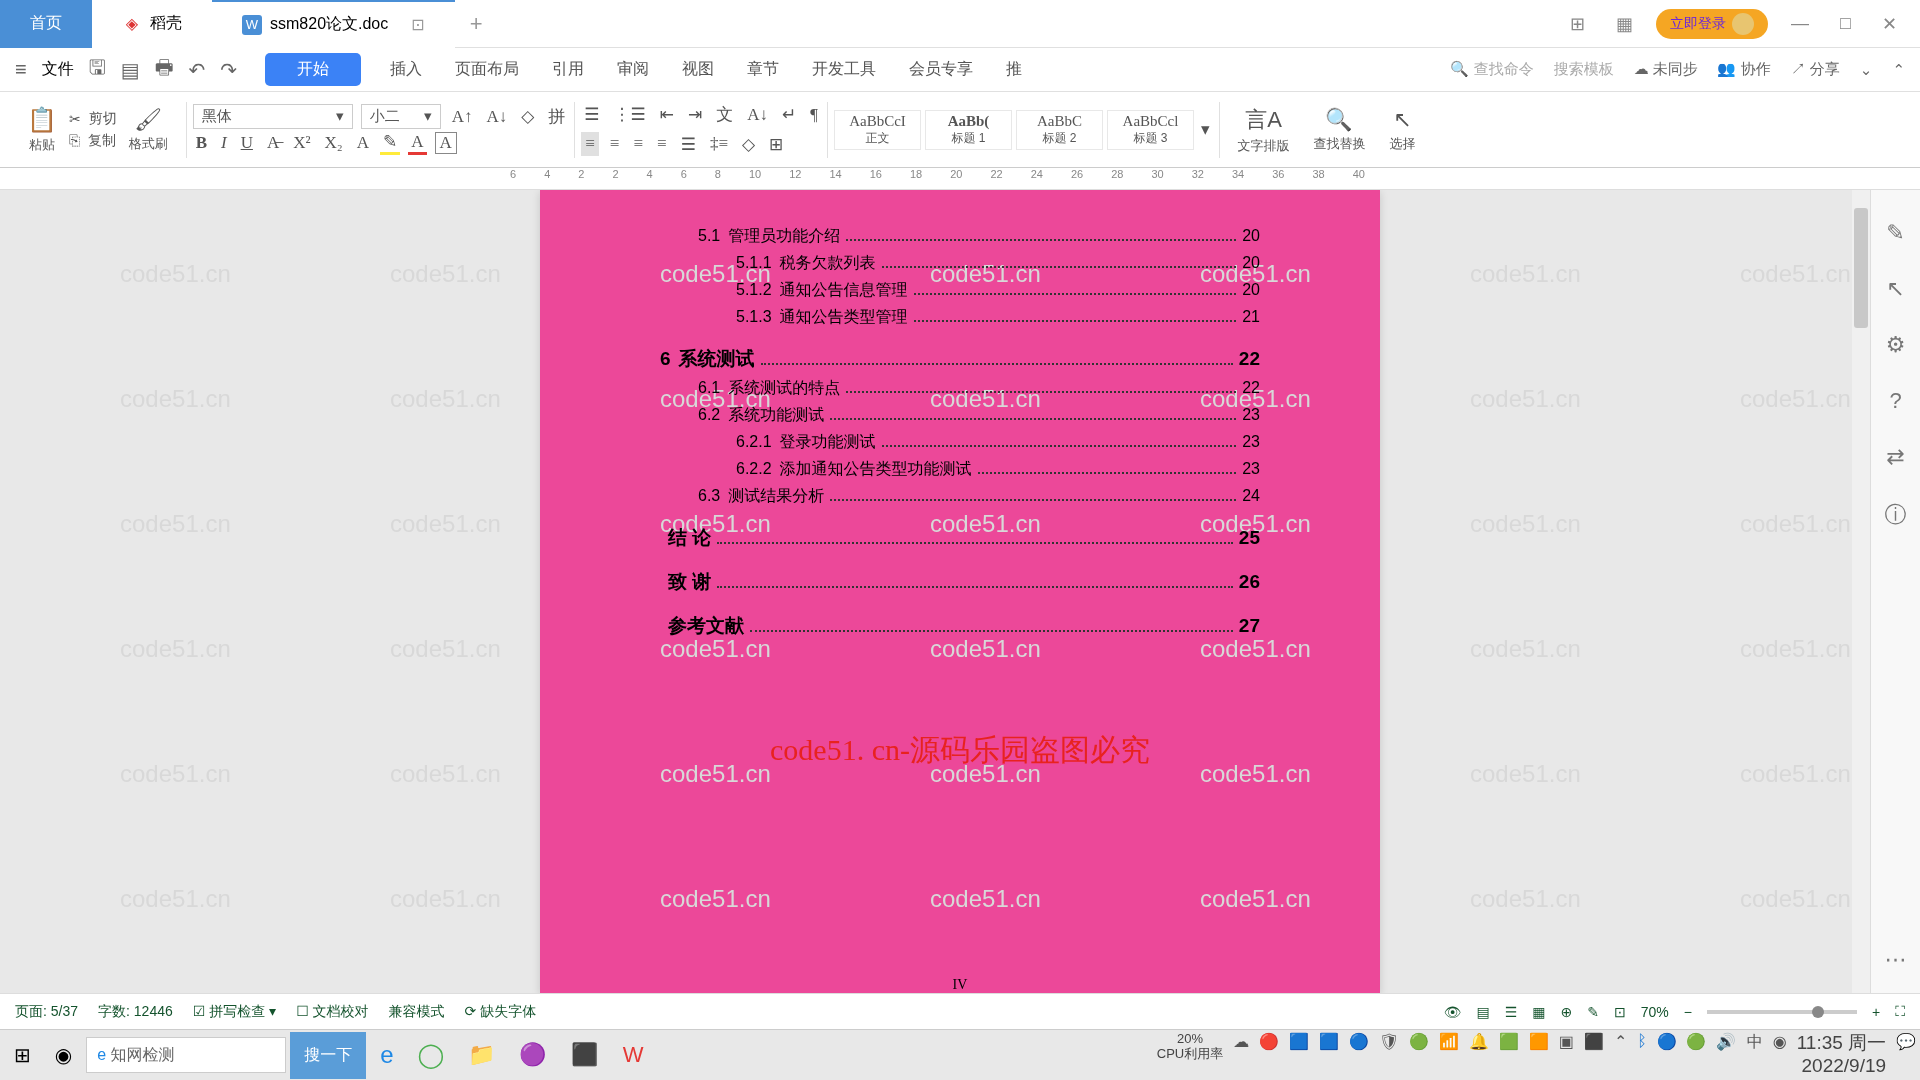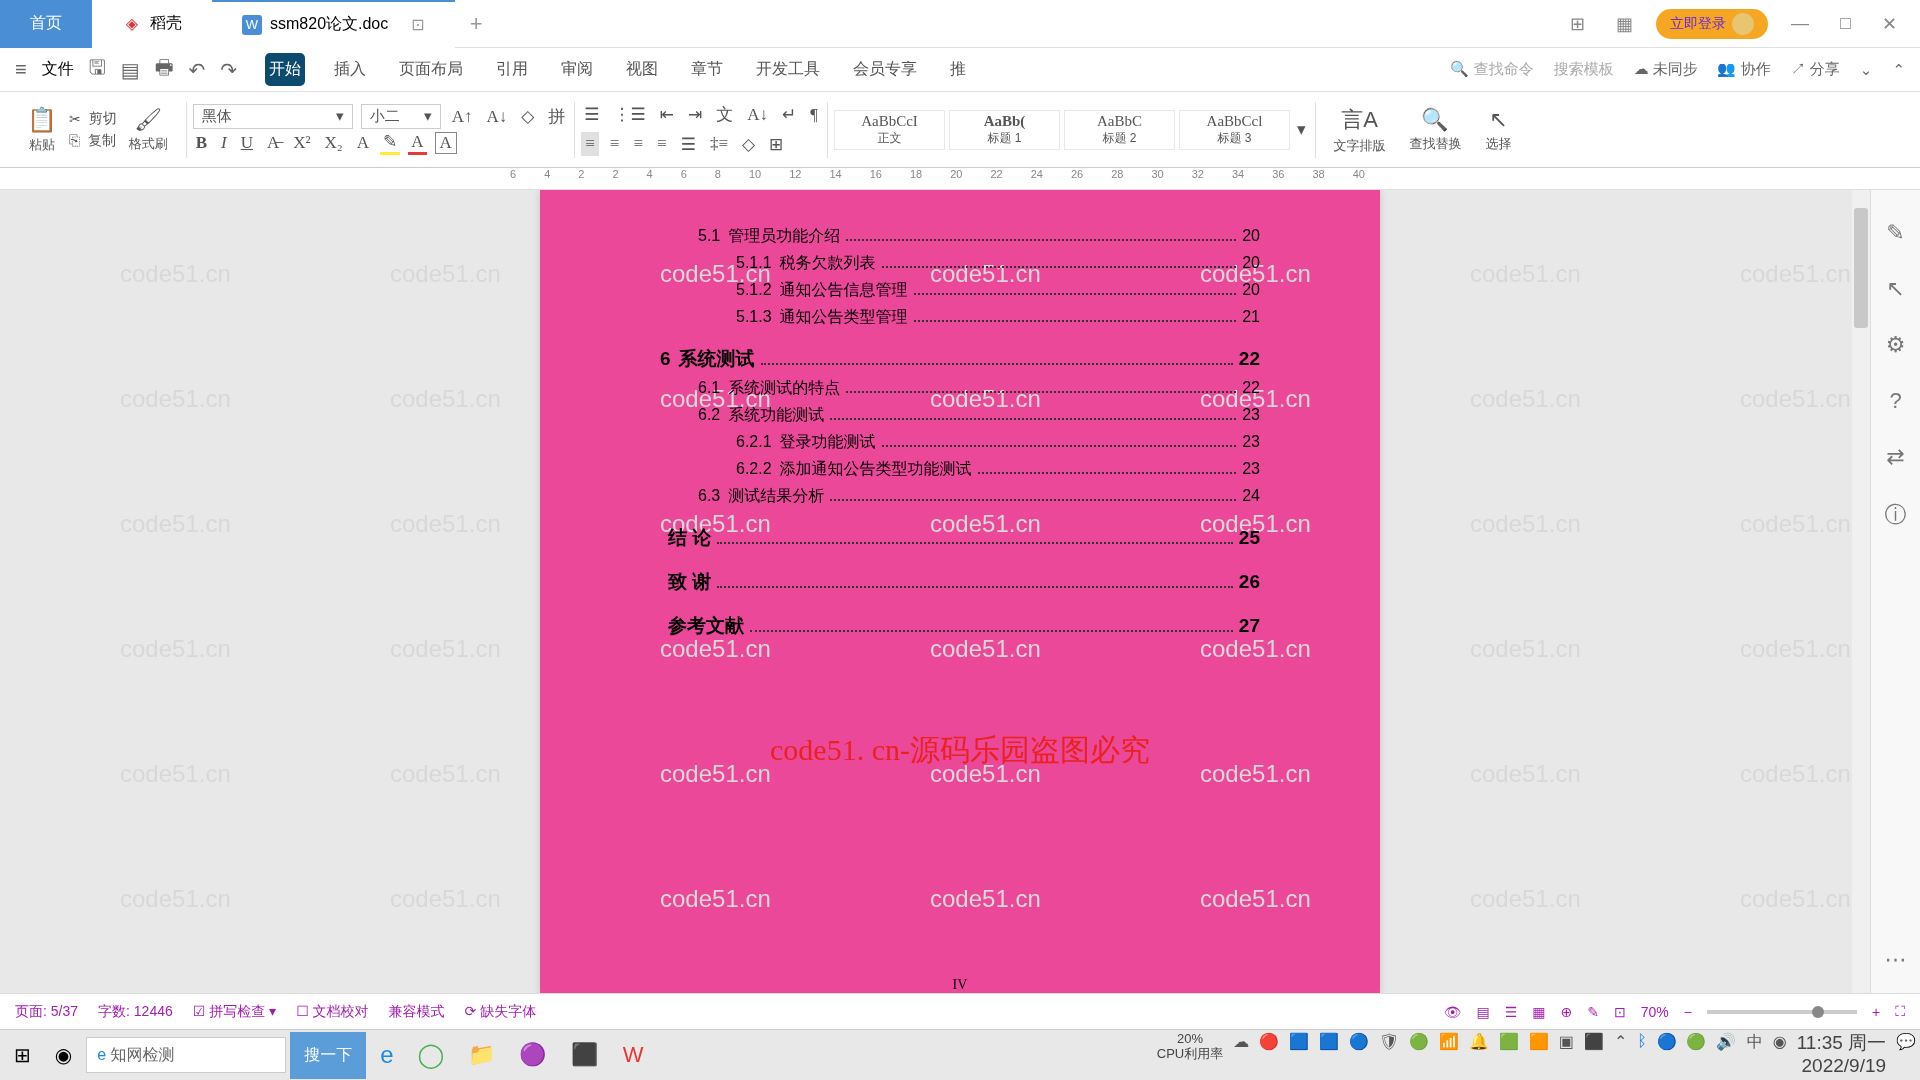--- a/index.html
+++ b/index.html
@@ -18,33 +18,33 @@
 .login-btn { background: #f5a623; color: #6d28d9; padding: 4px 14px; border-radius: 16px; display: flex; align-items: center; gap: 6px; font-size: 14px; }
 .avatar-circle { width: 22px; height: 22px; border-radius: 50%; background: #e8c570; }
 .window-btn { color: #888; font-size: 18px; padding: 0 8px; }
 
 
 .menu-bar { height: 44px; background: #fff; display: flex; align-items: center; padding: 0 15px; gap: 8px; border-bottom: 1px solid #e0e0e0; }
 .menu-left { display: flex; align-items: center; gap: 15px; }
 .menu-icon { color: #666; font-size: 20px; }
 .menu-tabs { display: flex; gap: 25px; margin-left: 20px; }
 .menu-tab { font-size: 16px; color: #555; padding: 6px 4px; }
-.menu-tab.active { background: #0c4a6e; color: #fff; padding: 6px 4px; border-radius: 5px; }
+.menu-tab.active { background: #3b82f6; color: #fff; padding: 6px 32px; border-radius: 5px; }
 .menu-right { margin-left: auto; display: flex; align-items: center; gap: 20px; font-size: 15px; color: #666; }
 .search-box { color: #aaa; }
 
 
 .toolbar { height: 76px; background: #fff; display: flex; align-items: center; padding: 0 15px; border-bottom: 1px solid #ccc; }
 .tool-group { display: flex; flex-direction: column; align-items: center; padding: 0 12px; gap: 2px; font-size: 13px; color: #555; }
 .tool-sub { display: flex; flex-direction: column; gap: 4px; }
 .tool-row { display: flex; align-items: center; gap: 8px; font-size: 14px; color: #555; }
 .font-select { border: 1px solid #ccc; padding: 2px 8px; font-size: 15px; width: 160px; display: flex; justify-content: space-between; }
 .size-select { border: 1px solid #ccc; padding: 2px 8px; font-size: 15px; width: 80px; display: flex; justify-content: space-between; }
 .fmt-btn { font-size: 17px; color: #555; padding: 0 3px; font-family: "Times New Roman", serif; }
-.style-box { border: 1px solid #e8e8e8; padding: 2px 6px; text-align: center; font-size: 12px; width: 111px; }
+.style-box { border: 1px solid #e8e8e8; padding: 2px 6px; text-align: center; font-size: 12px; width: 87px; }
 .style-preview { font-family: "Times New Roman", serif; font-size: 15px; }
 .divider { width: 1px; height: 56px; background: #e0e0e0; margin: 0 6px; }
 
 
 .ruler { height: 22px; background: #fff; border-bottom: 1px solid #ddd; position: relative; font-size: 11px; color: #888; }
 .ruler-marks { position: absolute; left: 510px; display: flex; gap: 28px; }
 
 
 .doc-area { height: 803px; background: #e8e8e8; display: flex; justify-content: center; overflow: hidden; position: relative; }
 .page { width: 840px; background: #ec4899; padding: 30px 120px 80px 120px; box-shadow: 0 2px 8px rgba(0,0,0,0.15); position: relative; }
@@ -59,21 +59,21 @@
 .red-text { position: absolute; color: #e8221f; font-size: 30px; font-weight: 500; font-family: SimSun, serif; left: 50%; transform: translateX(-50%); top: 540px; z-index: 5; }
 .page-num-footer { position: absolute; bottom: 0; left: 50%; transform: translateX(-50%); font-family: "Times New Roman", serif; font-size: 14px; }
 
 
 .right-sidebar { position: absolute; right: 0; top: 0; width: 50px; height: 100%; background: #f8f8f8; border-left: 1px solid #ddd; display: flex; flex-direction: column; align-items: center; padding-top: 30px; gap: 30px; }
 .side-icon { color: #777; font-size: 22px; }
 .scroll-track { position: absolute; right: 50px; top: 0; width: 18px; height: 100%; background: #f0f0f0; }
 .scroll-thumb { position: absolute; top: 18px; width: 14px; left: 2px; height: 120px; background: #c8c8c8; border-radius: 3px; }
 
 
-.status-bar { height: 36px; background: #fff; border-top: 1px solid #ddd; display: flex; align-items: center; padding: 0 15px; font-size: 14px; color: #a21caf; gap: 20px; }
+.status-bar { height: 36px; background: #fff; border-top: 1px solid #ddd; display: flex; align-items: center; padding: 0 15px; font-size: 14px; color: #14532d; gap: 20px; }
 .status-right { margin-left: auto; display: flex; align-items: center; gap: 15px; }
 .zoom-slider { width: 150px; height: 4px; background: #ccc; position: relative; }
 .zoom-thumb { position: absolute; left: 70%; top: -4px; width: 12px; height: 12px; border-radius: 50%; background: #888; }
 
 
 .taskbar { height: 51px; background: #e8e8e8; border-top: 1px solid #ccc; display: flex; align-items: center; padding: 0 4px; gap: 4px; }
 .task-item { height: 40px; padding: 0 10px; display: flex; align-items: center; gap: 6px; font-size: 14px; }
 .search-field { background: #fff; border: 1px solid #ccc; height: 36px; display: flex; align-items: center; padding: 0 10px; width: 200px; }
 .search-btn-tb { background: #5a9dd8; color: #fff; height: 47px; padding: 0 14px; display: flex; align-items: center; }
 .task-right { margin-left: auto; display: flex; align-items: flex-start; gap: 10px; font-size: 13px; color: #444; }

